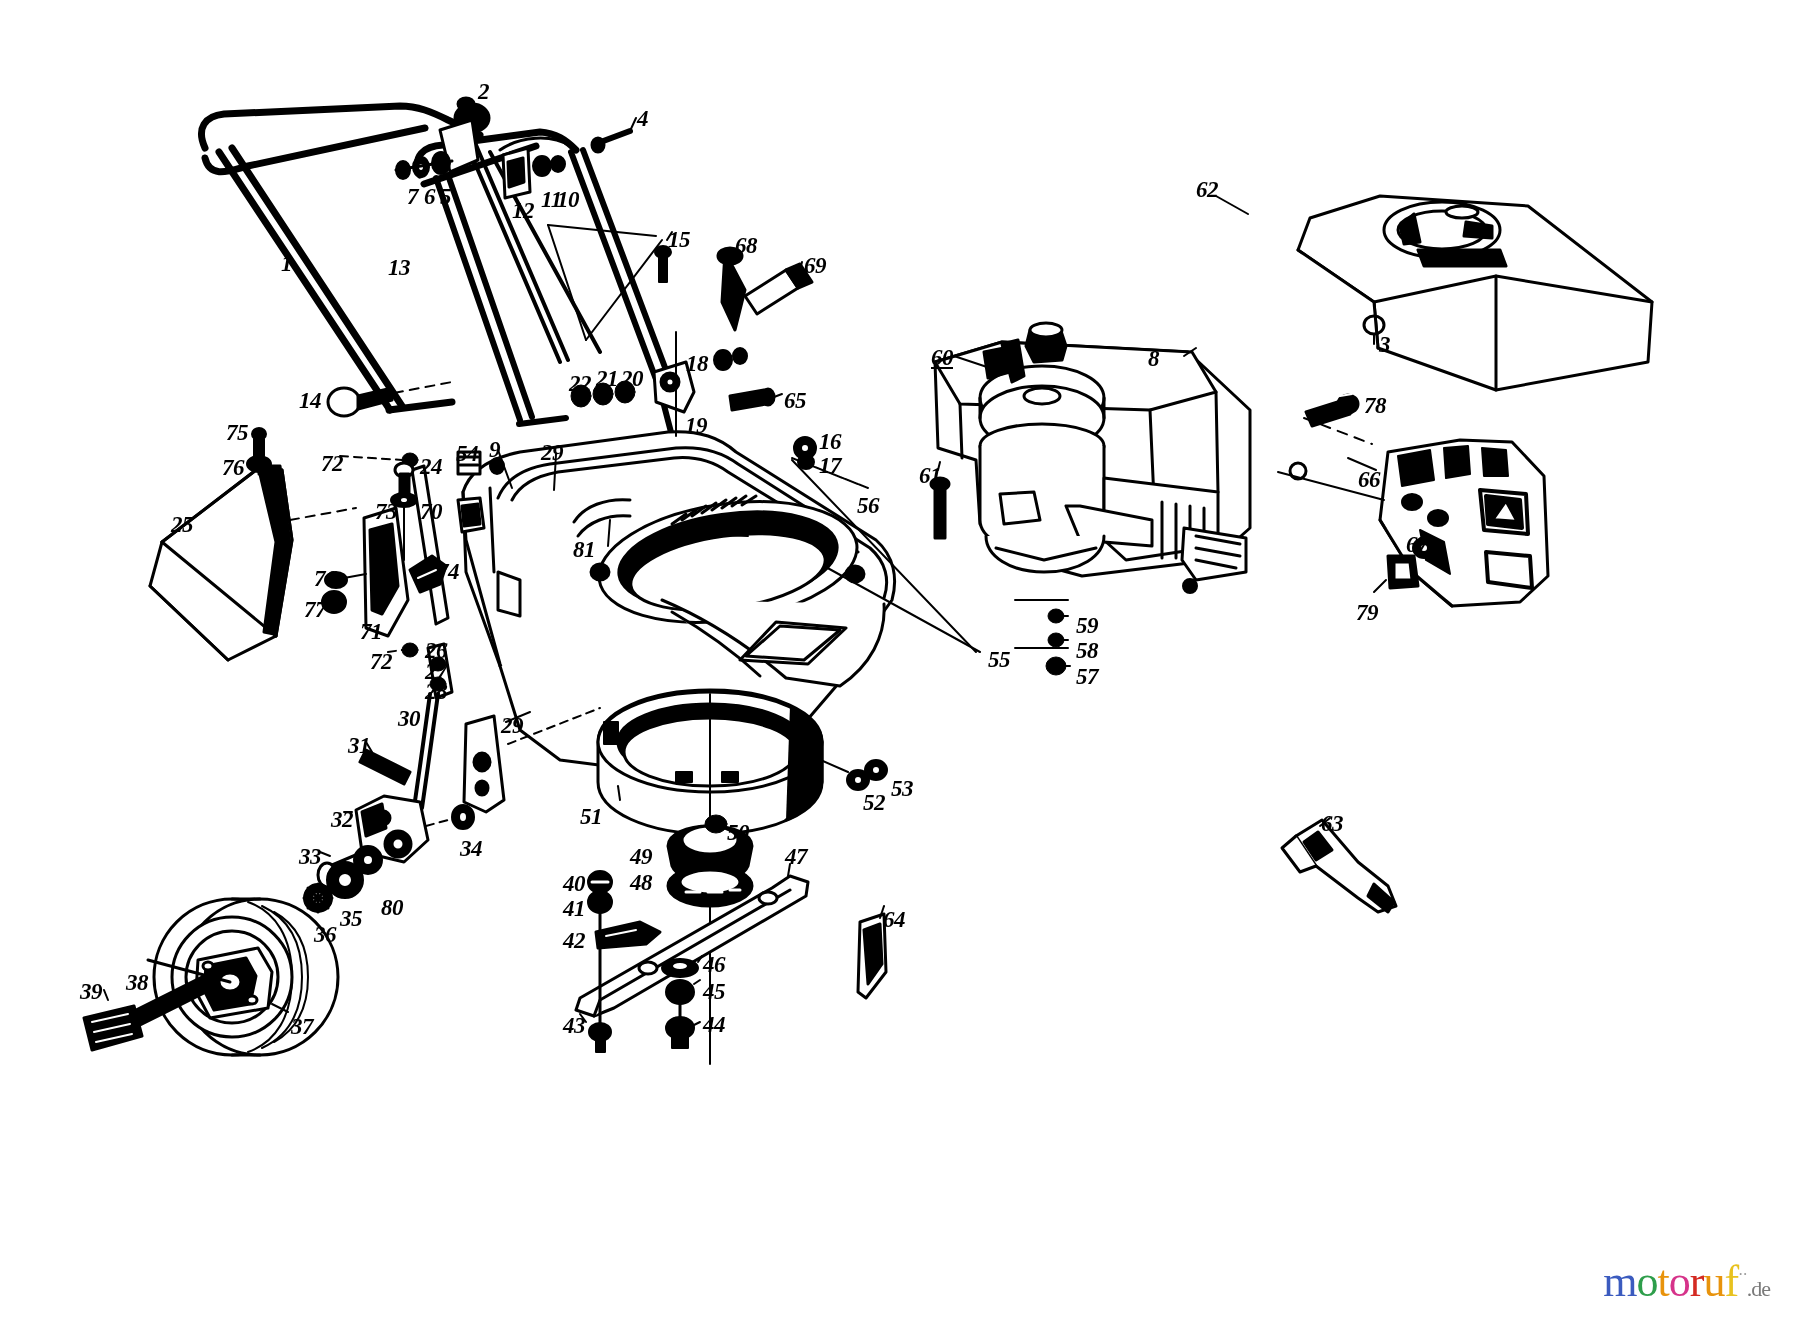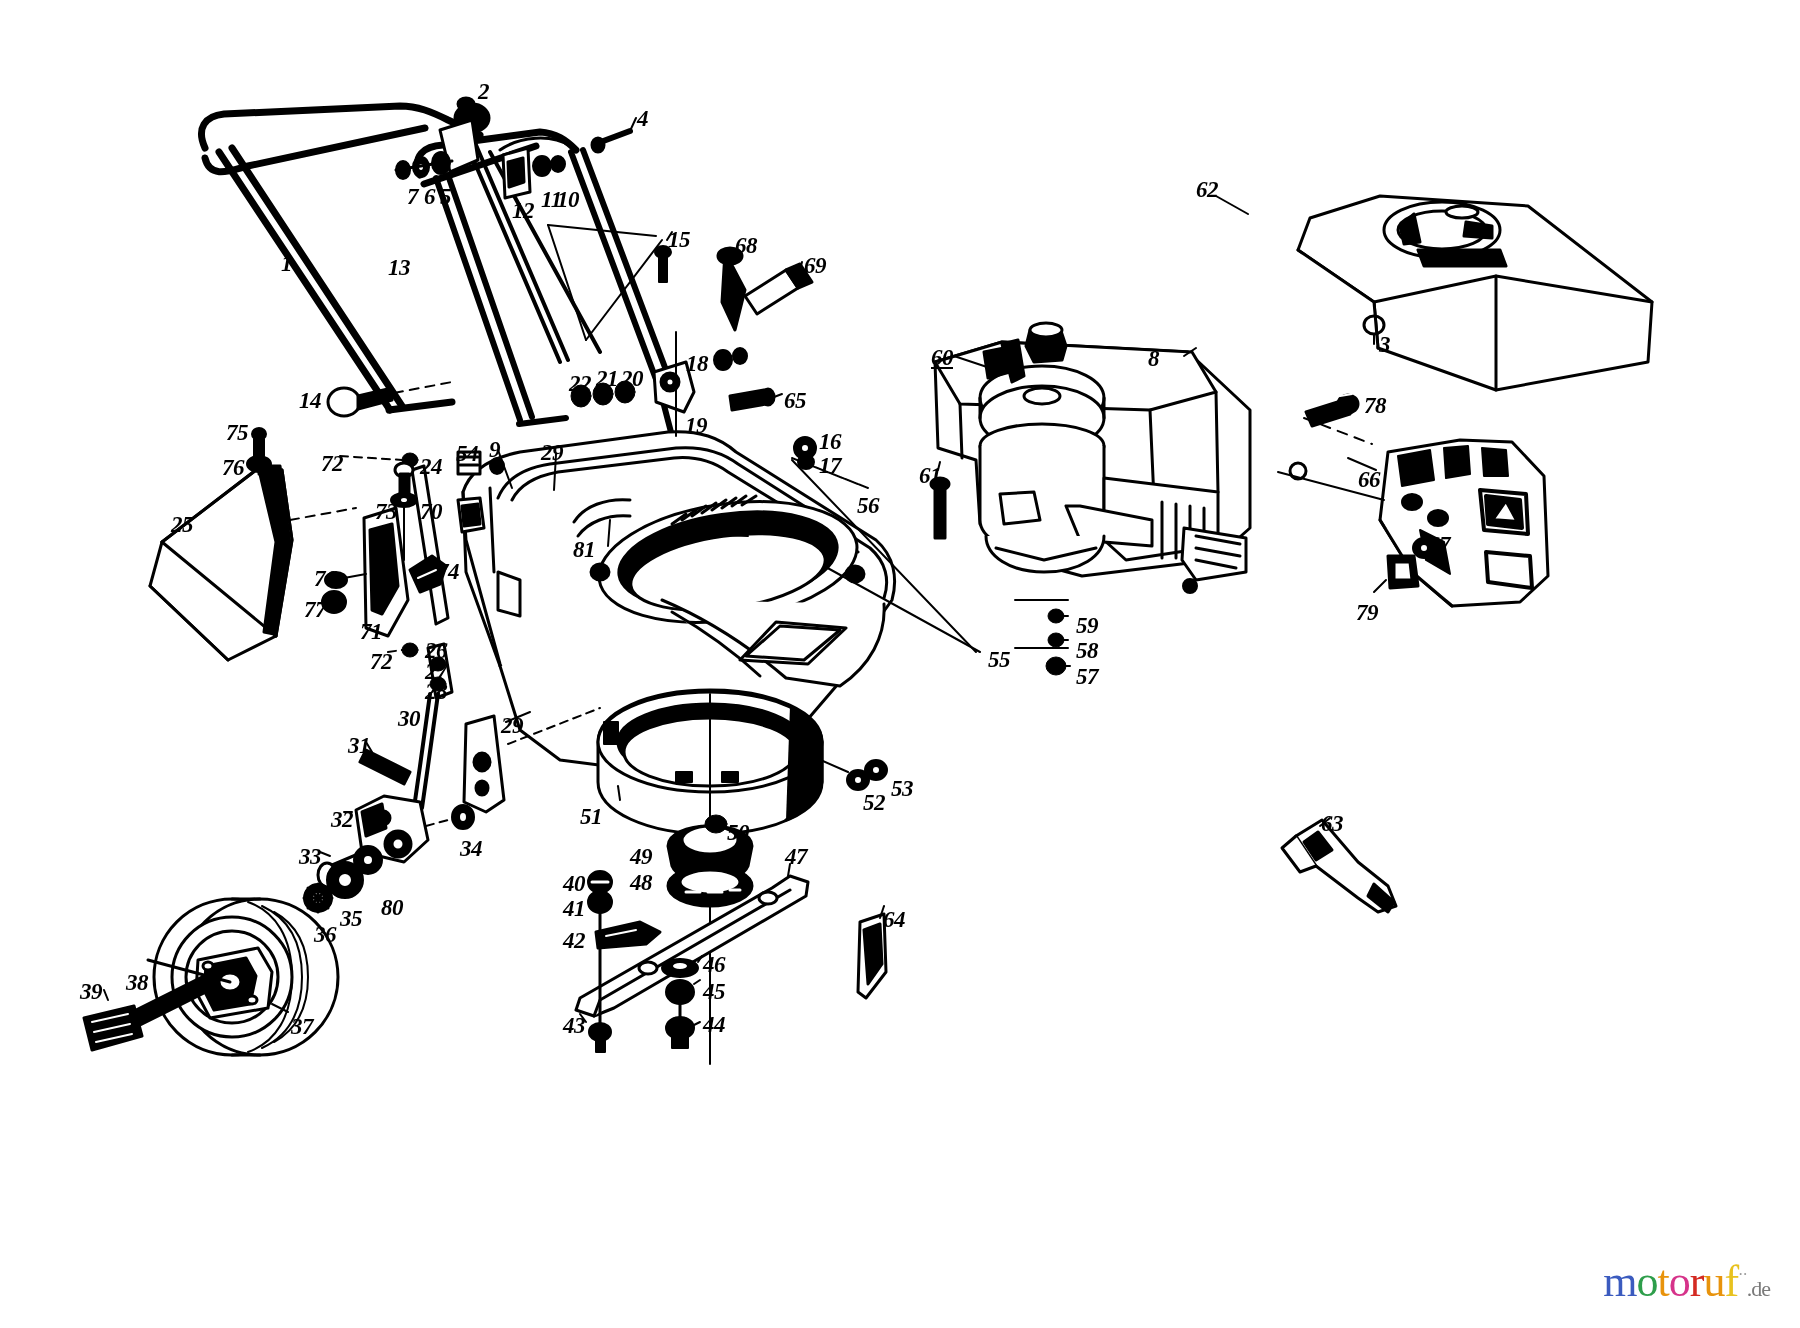--- a/index.html
+++ b/index.html
@@ -729,21 +729,21 @@
   <div class="callout" style="left:1076px; top:665px;">57</div>
   <div class="callout" style="left:1076px; top:639px;">58</div>
   <div class="callout" style="left:1076px; top:614px;">59</div>
   <div class="callout" style="left:931px;  top:346px;text-decoration:underline;">60</div>
   <div class="callout" style="left:919px;  top:464px;">61</div>
   <div class="callout" style="left:1196px; top:178px;">62</div>
   <div class="callout" style="left:1321px; top:812px;">63</div>
   <div class="callout" style="left:883px;  top:908px;">64</div>
   <div class="callout" style="left:784px;  top:389px;text-align:center;">65</div>
   <div class="callout" style="left:1358px; top:468px;">66</div>
-  <div class="callout" style="left:1406px; top:533px;margin-left:22px;">67</div>
+  <div class="callout" style="left:1406px; top:533px;">67</div>
   <div class="callout" style="left:735px;  top:234px;">68</div>
   <div class="callout" style="left:804px;  top:254px;">69</div>
   <div class="callout" style="left:420px;  top:500px;">70</div>
   <div class="callout" style="left:360px;  top:620px;">71</div>
   <div class="callout" style="left:321px;  top:452px;">72</div>
   <div class="callout" style="left:370px;  top:650px;">72</div>
   <div class="callout" style="left:375px;  top:500px;">73</div>
   <div class="callout" style="left:437px;  top:560px;">74</div>
   <div class="callout" style="left:226px;  top:421px;">75</div>
   <div class="callout" style="left:222px;  top:456px;">76</div>

